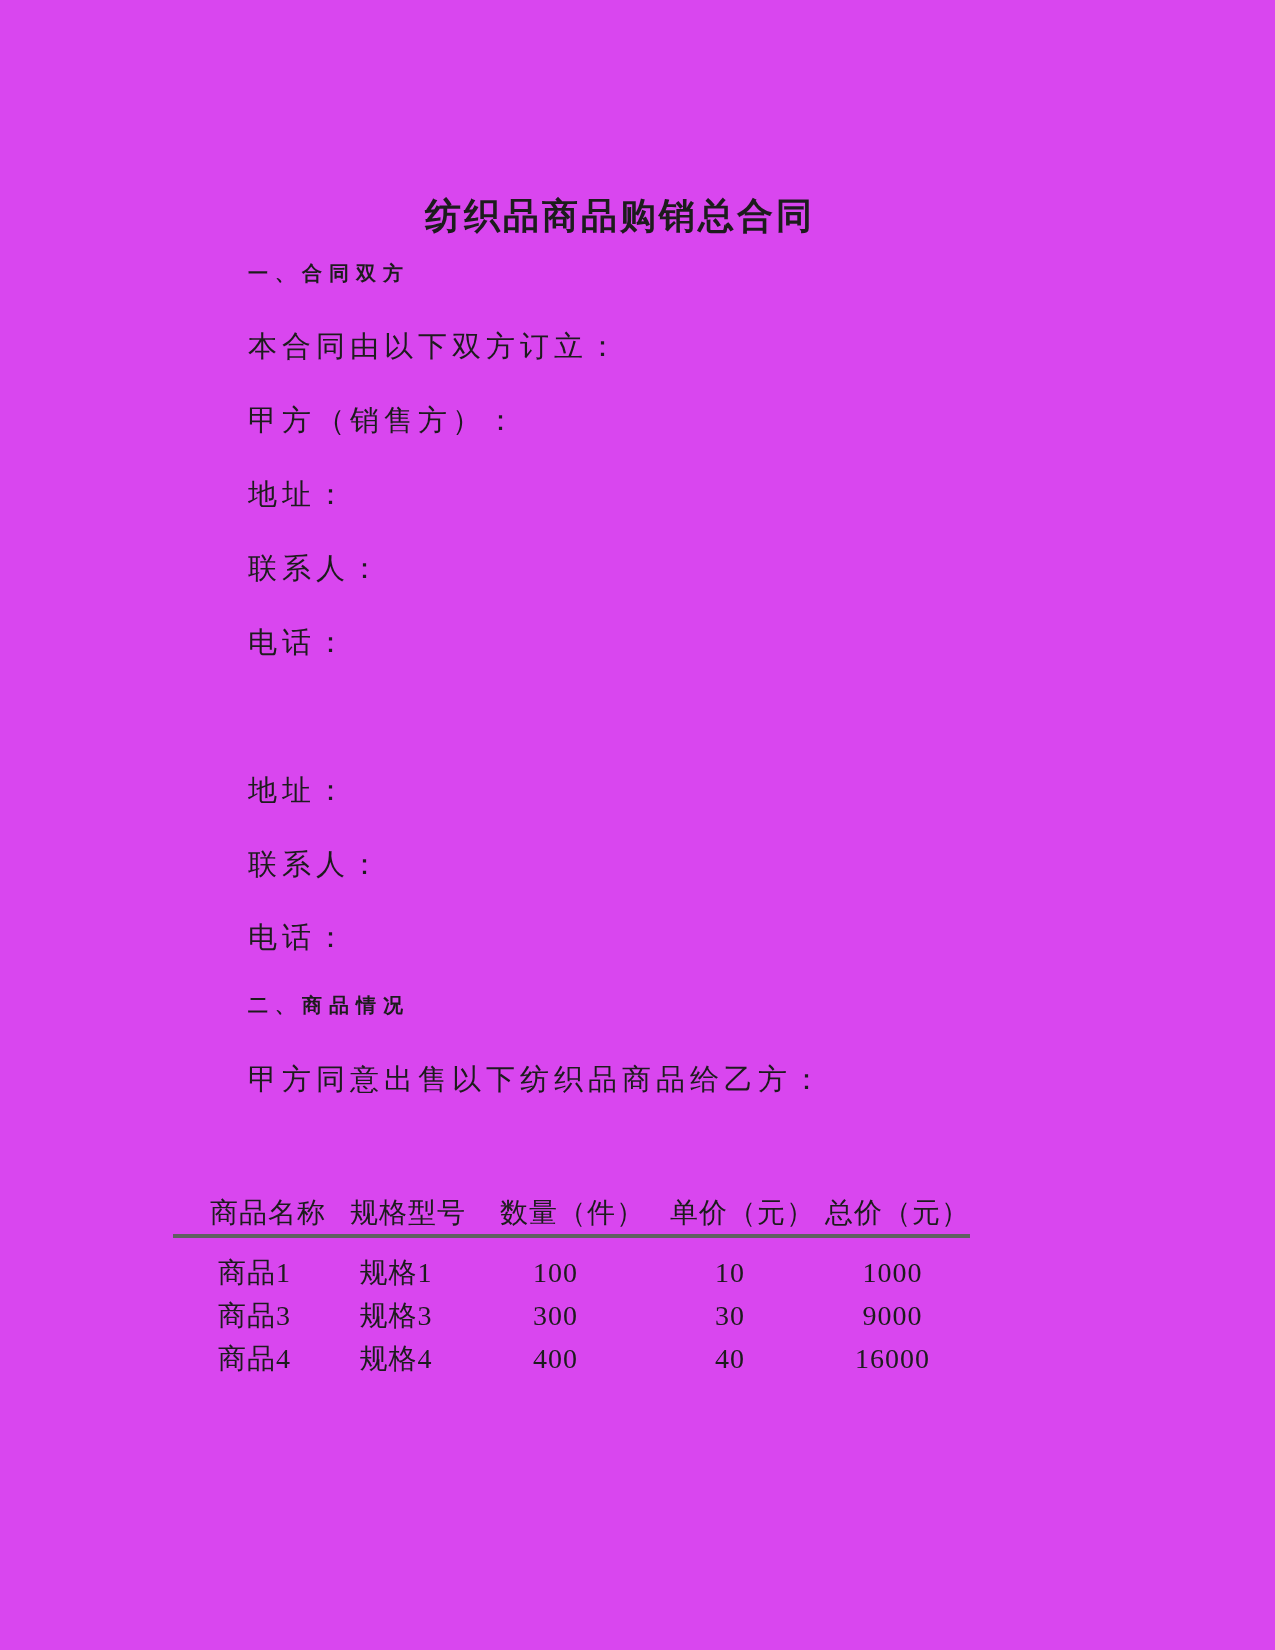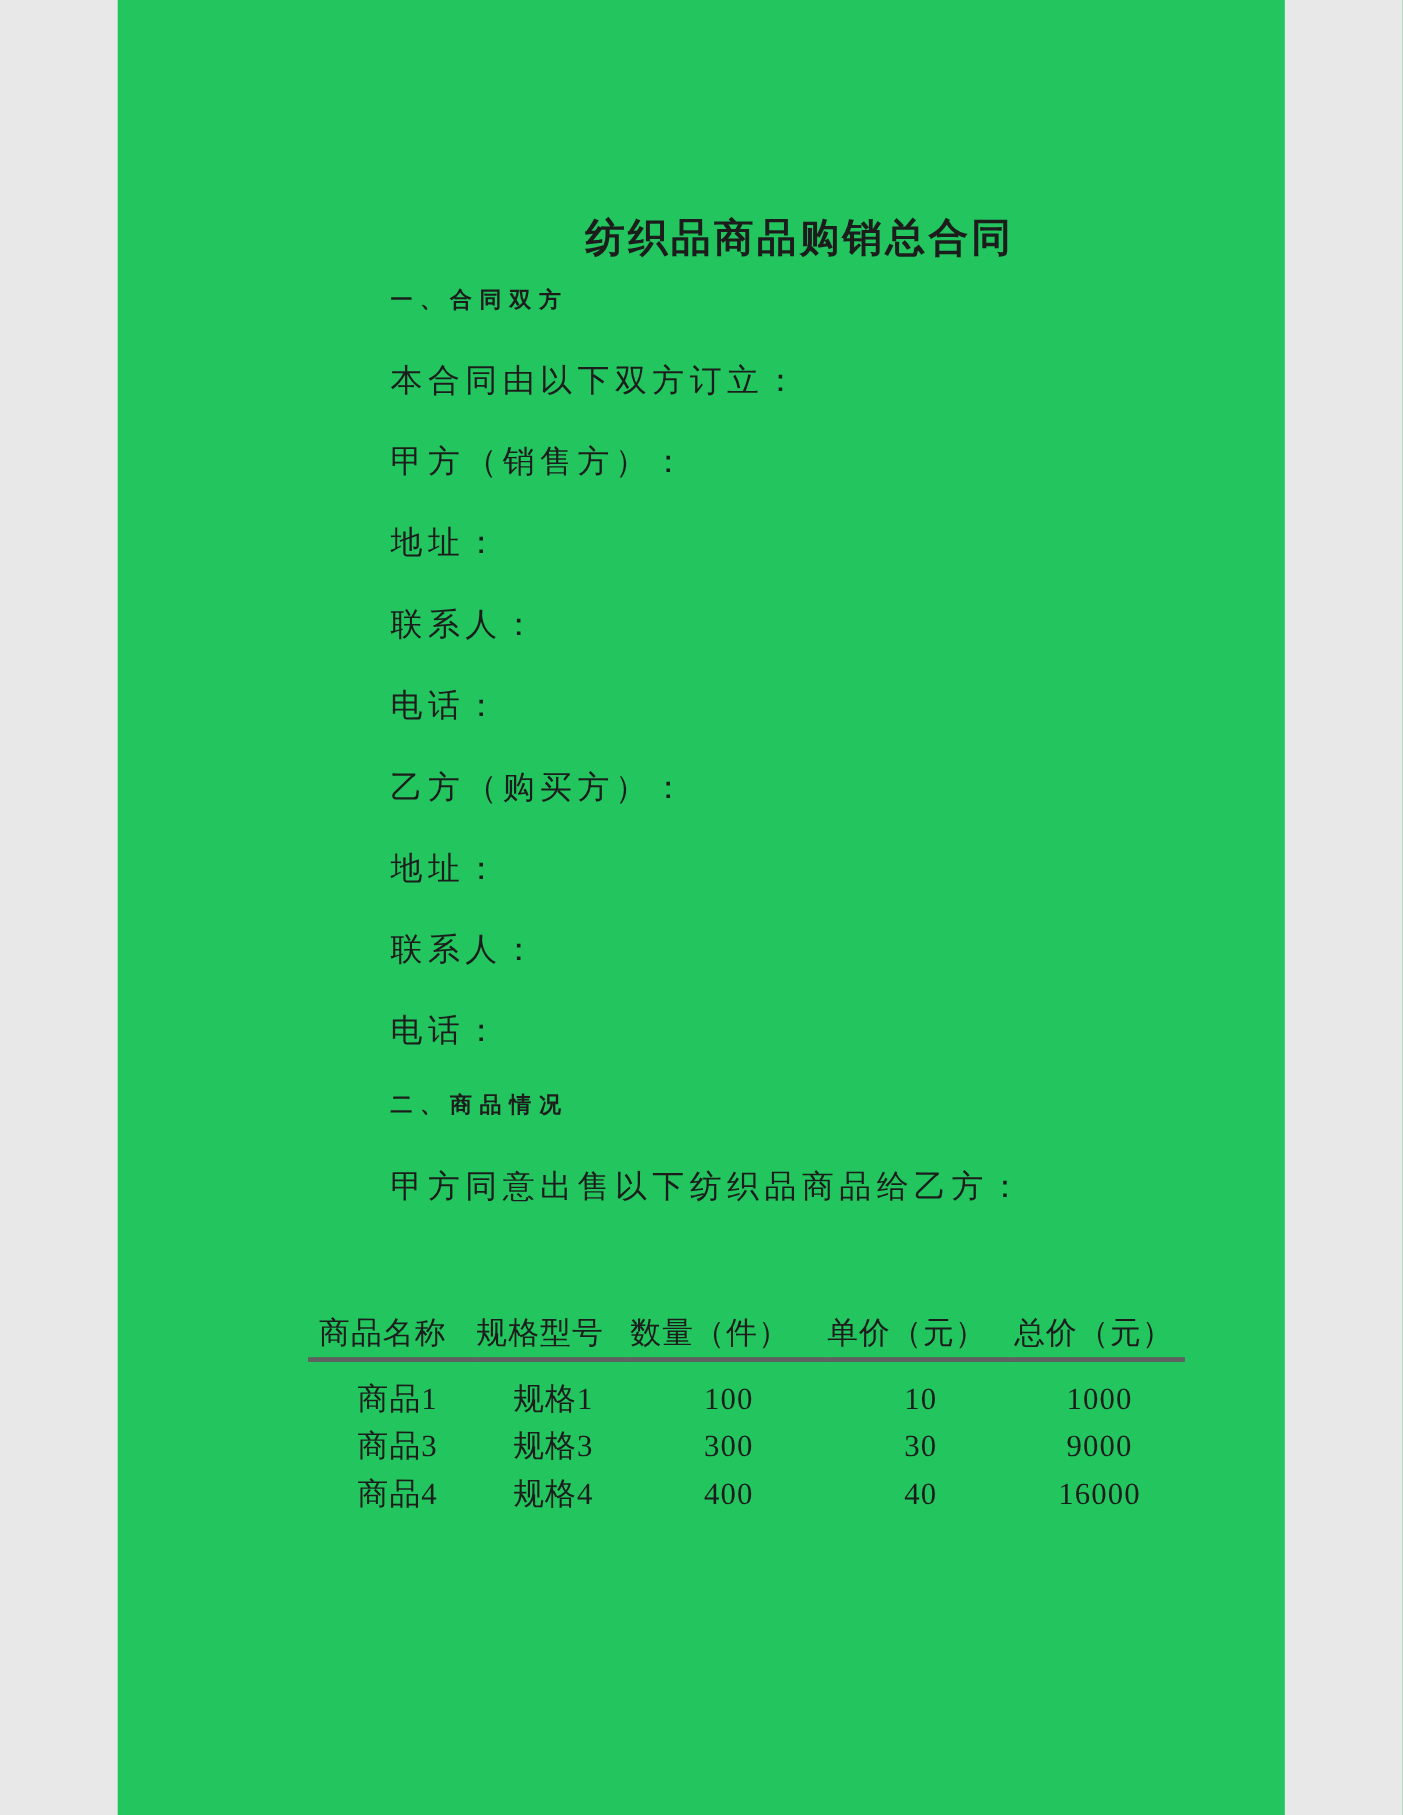--- a/index.html
+++ b/index.html
@@ -2,24 +2,24 @@
 <html><head>
 <meta charset="utf-8">
 <style>
   html, body {
     margin: 0;
     padding: 0;
     background: #e8e8e8;
   }
   .page {
     position: relative;
-    width: 1061px;
+    width: 1275px;
     height: 1650px;
     margin: 0 auto;
-    background: #22c55e;
+    background: #d946ef;
     overflow: hidden;
     font-family: "Liberation Serif", "DejaVu Serif", serif;
     color: #1c1c1c;
   }
   .doc-title {
     position: absolute;
     top: 196px;
     left: 20px;
     width: 1200px;
     margin: 0;
@@ -58,21 +58,21 @@
     table-layout: fixed;
     font-size: 28px;
     letter-spacing: 1px;
   }
   .goods-table col.c1 { width: 153px; }
   .goods-table col.c2 { width: 140px; }
   .goods-table col.c3 { width: 179px; }
   .goods-table col.c4 { width: 170px; }
   .goods-table col.c5 { width: 155px; }
   .goods-table th {
-    text-align: left;
+    text-align: right;
     font-weight: normal;
     padding: 0 0 6px 0;
     line-height: 30px;
     border-bottom: 4px solid #606060;
     white-space: nowrap;
   }
   .goods-table td {
     text-align: center;
     padding: 13px 0 0 0;
     line-height: 30px;
@@ -98,21 +98,20 @@
   <p class="para" style="top:330px">本合同由以下双方订立：</p>
 
   <p class="para" style="top:404px">甲方（销售方）：</p>
 
   <p class="para" style="top:478px">地址：</p>
 
   <p class="para" style="top:552px">联系人：</p>
 
   <p class="para" style="top:626px">电话：</p>
 
-  <p class="para" style="top:700px">乙方（购买方）：</p>
 
   <p class="para" style="top:774px">地址：</p>
 
   <p class="para" style="top:848px">联系人：</p>
 
   <p class="para" style="top:921px">电话：</p>
 
   <h2 class="section-heading" style="top:989px">二、商品情况</h2>
 
   <p class="para" style="top:1063px">甲方同意出售以下纺织品商品给乙方：</p>

